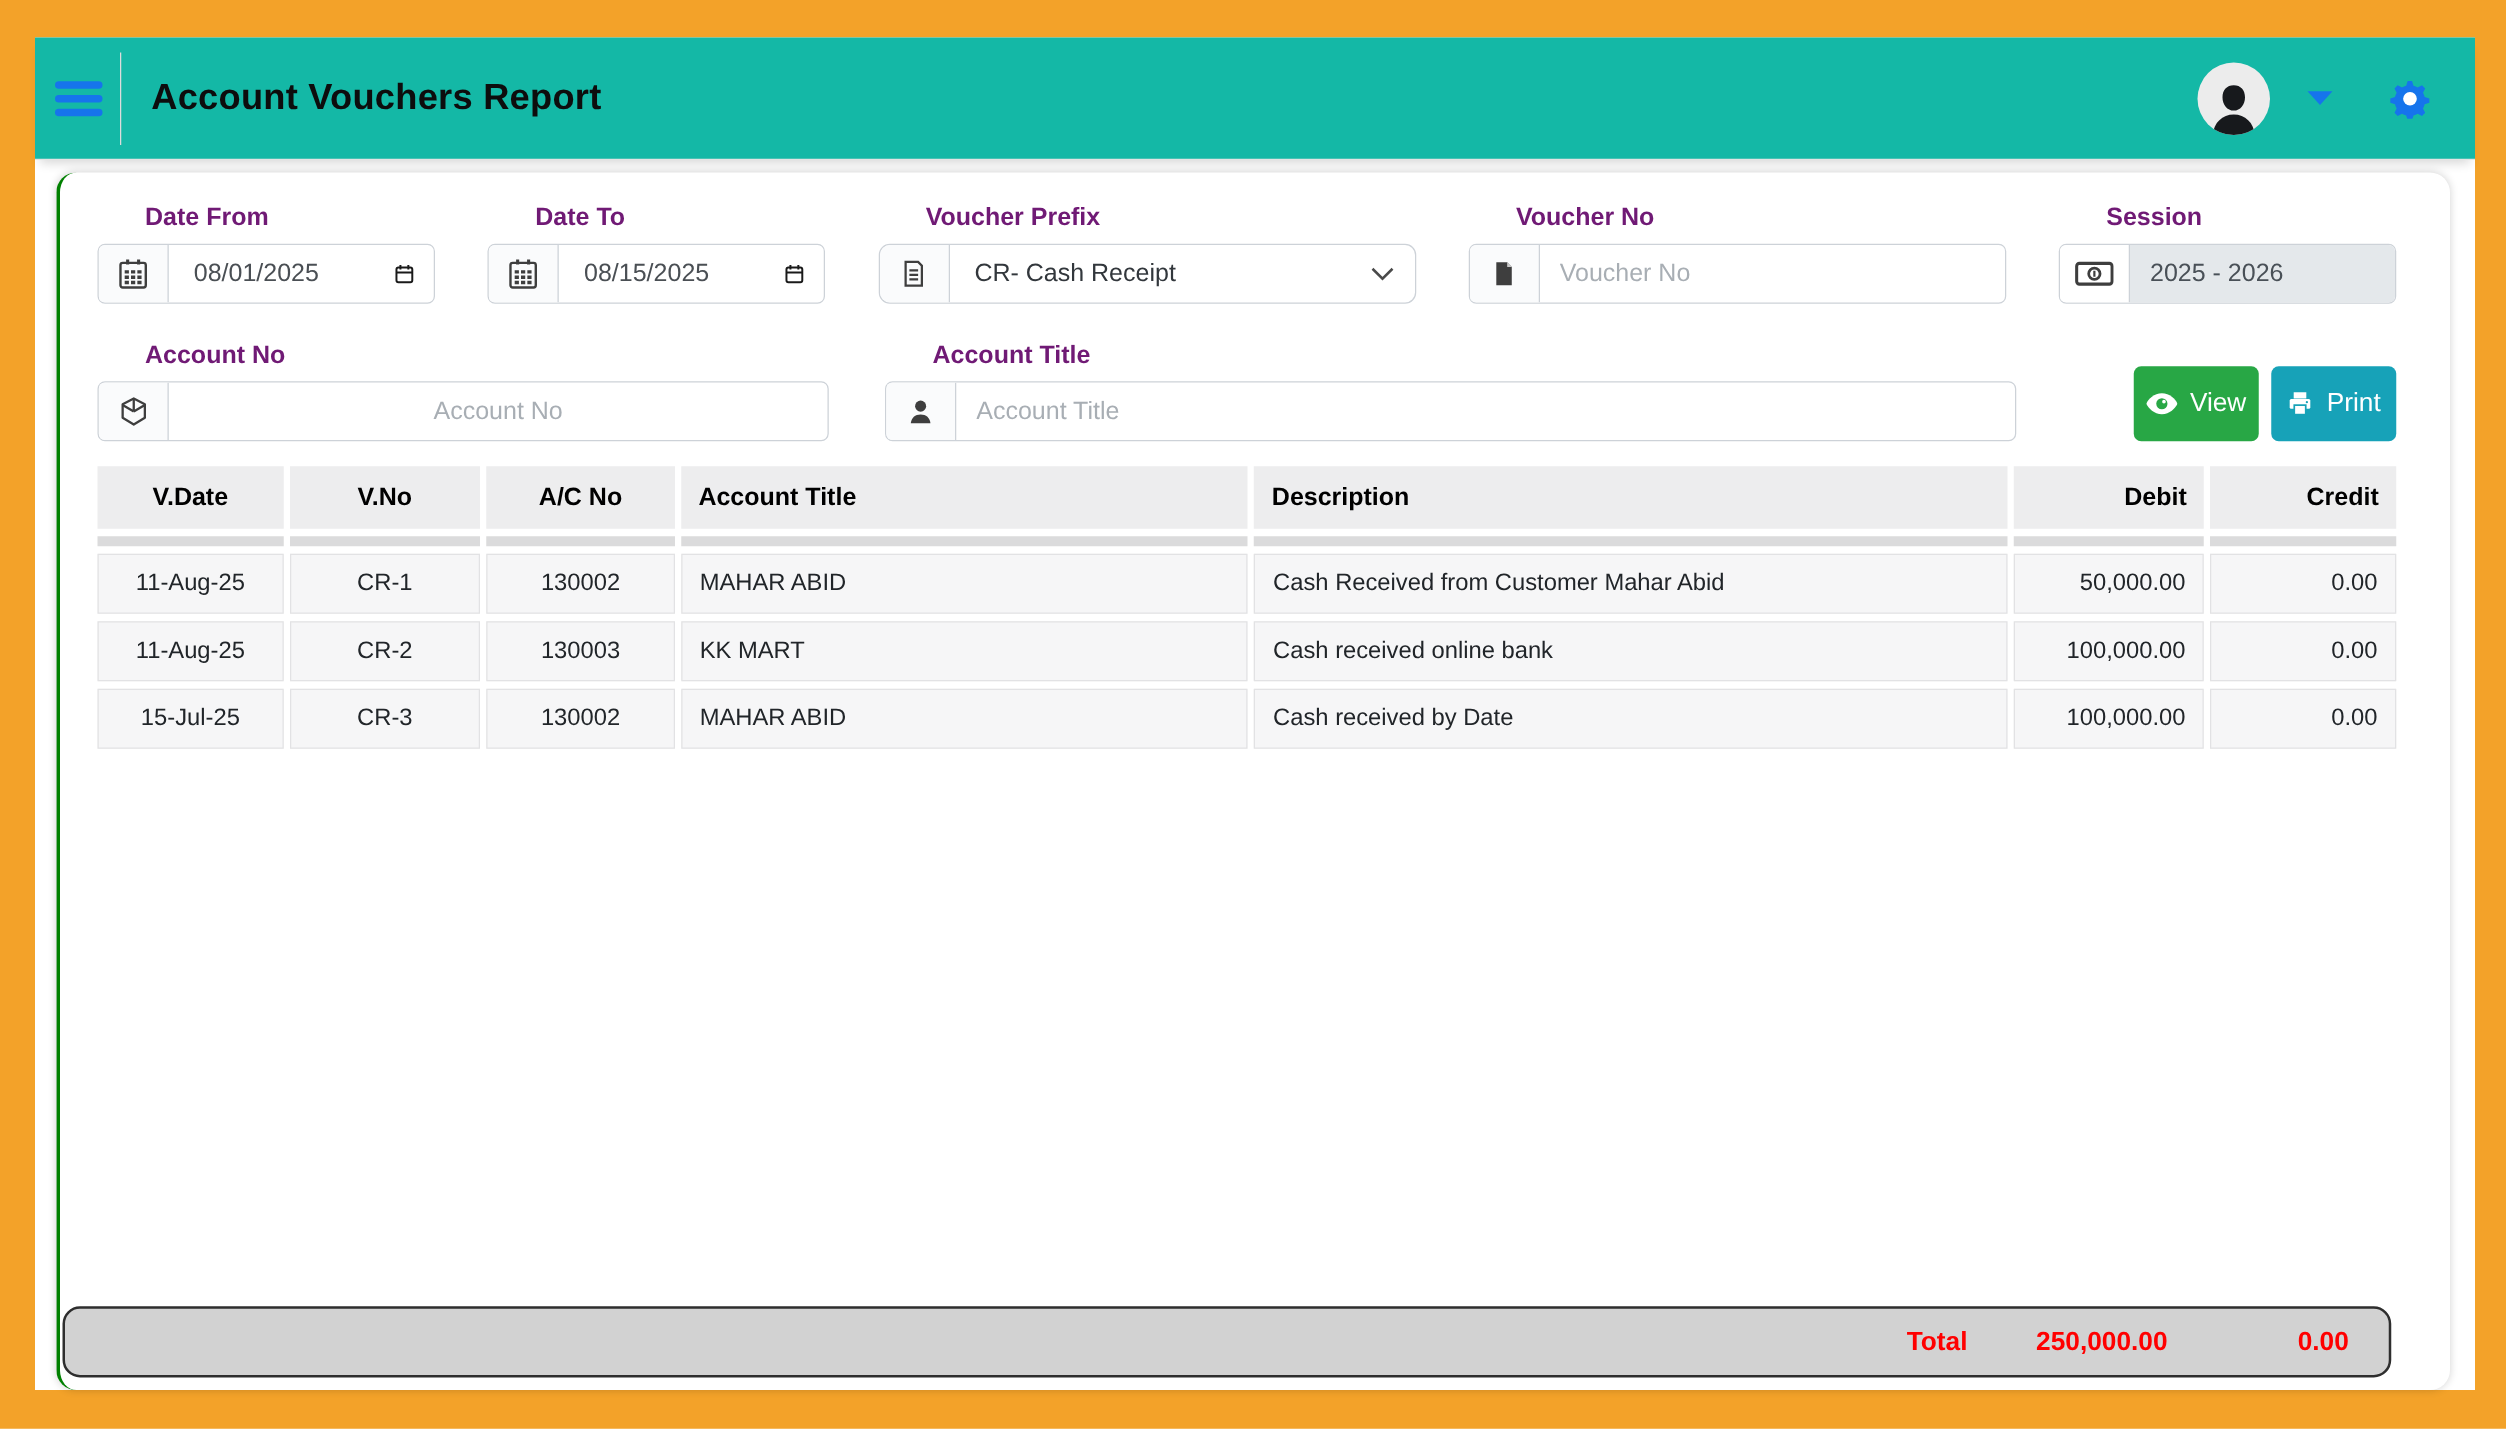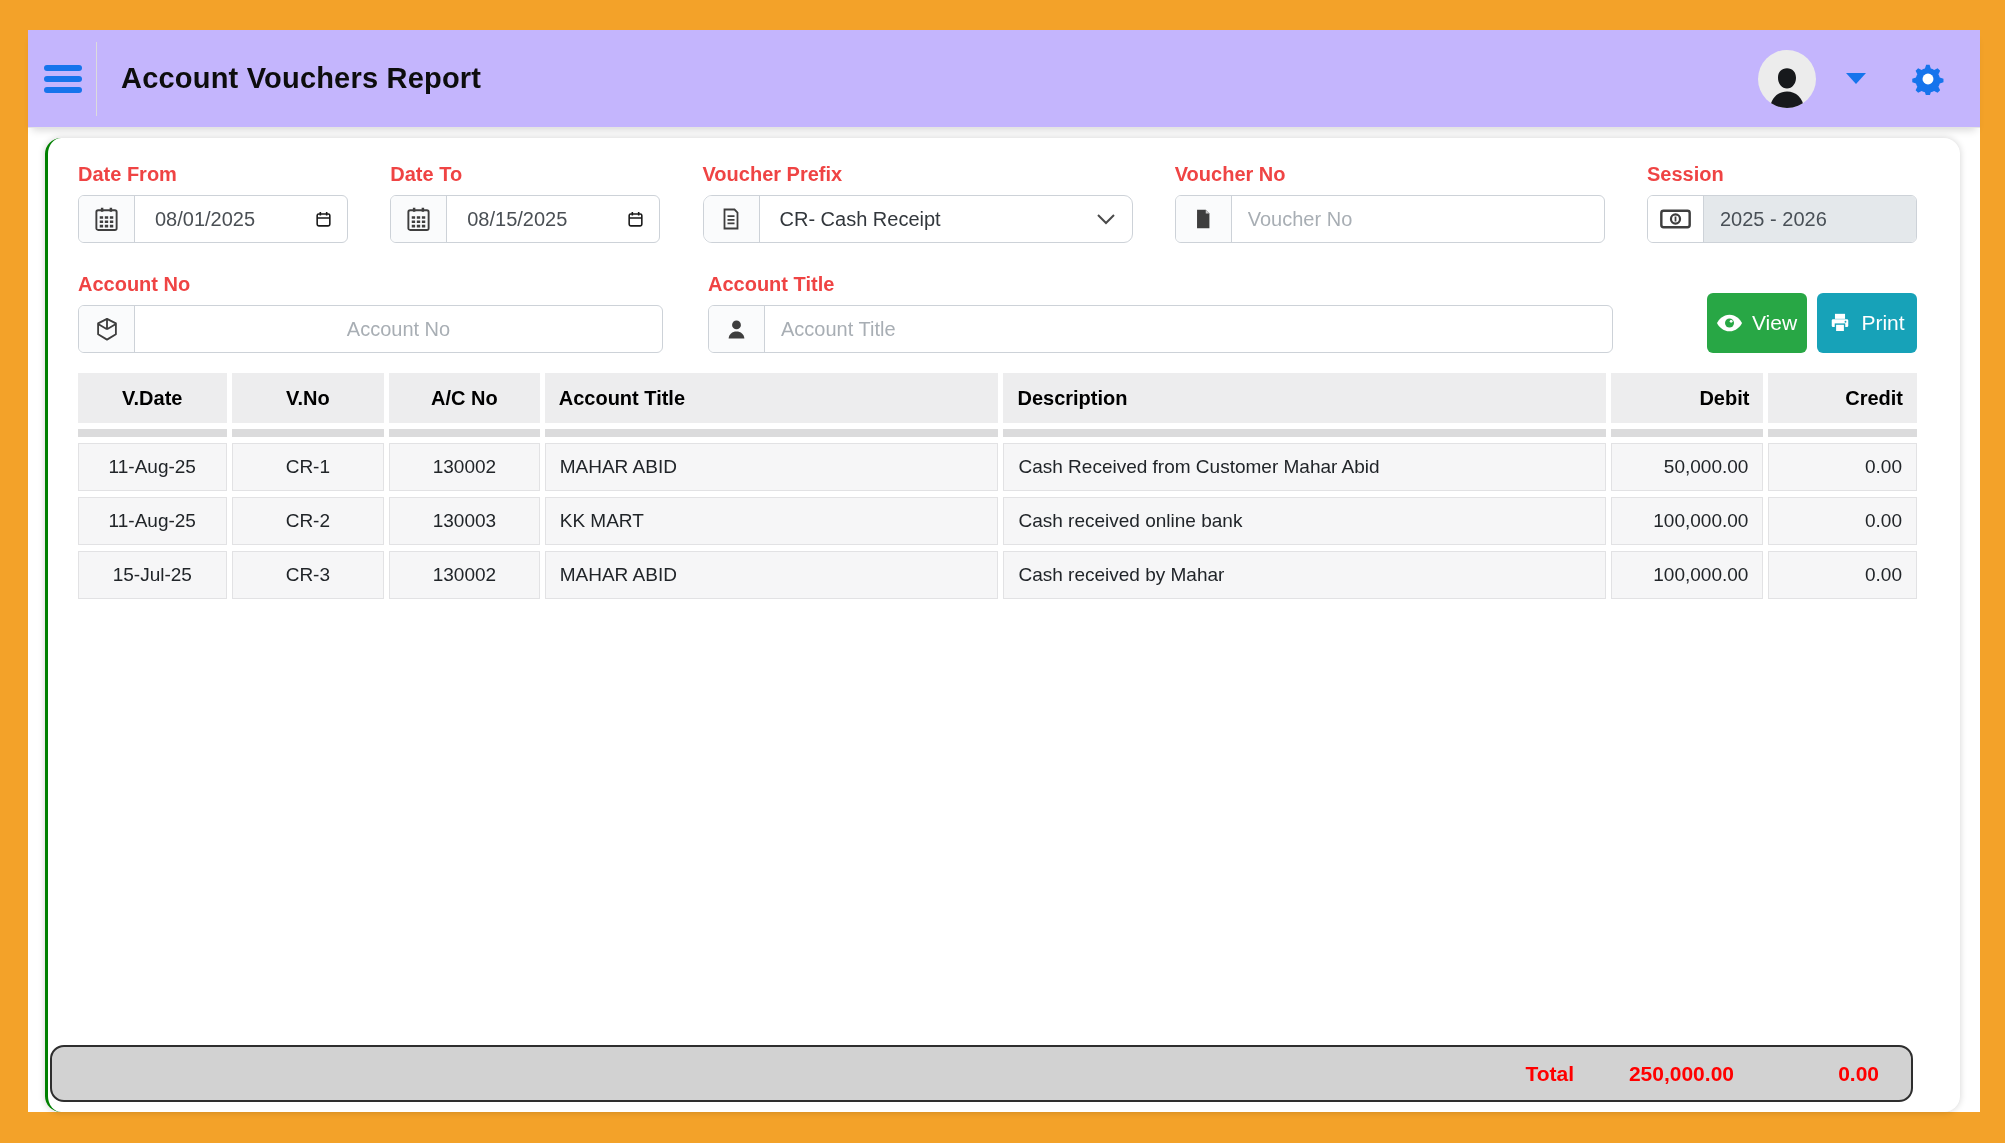--- a/index.html
+++ b/index.html
@@ -7,21 +7,21 @@
   body {
     width:2005px; height:1143px; overflow:hidden;
     background:#F3A229;
     font-family:"Liberation Sans","DejaVu Sans",sans-serif;
   }
   .frame { position:absolute; inset:0; padding:30px 25px 31px 28px; }
   .page { position:relative; width:100%; height:100%; background:#ffffff; }
 
   
   .topbar {
-    height:98px; background:#c4b5fd; display:flex; align-items:center;
+    height:98px; background:#14b8a6; display:flex; align-items:center;
     border-bottom:1px solid #e4e4e4; box-shadow:0 6px 8px -4px rgba(0,0,0,.16);
     position:relative; z-index:3;
   }
   .hamburger { width:38px; margin-left:16px; cursor:pointer; }
   .hamburger .bar { height:6px; background:#1674EC; border-radius:3px; margin:5px 0; }
   .top-divider { width:1px; height:74px; background:#dcdcdc; margin-left:14px; }
   .page-title { font-size:29px; font-weight:700; color:#0d0d0d; margin-left:24px; letter-spacing:.2px; }
   .top-right { margin-left:auto; display:flex; align-items:center; padding-right:36px; }
   .avatar {
     width:58px; height:58px; border-radius:50%; background:#ECECEC;
@@ -34,21 +34,21 @@
   .gearbtn { margin-left:46px; cursor:pointer; display:flex; }
 
   
   .card {
     position:absolute; top:108px; left:17px; right:20px; bottom:0;
     background:#fff; border-left:3px solid #008000; border-radius:16px;
     box-shadow:0 0 7px rgba(0,0,0,.18);
     padding:25px 43px 0 30px;
   }
 
-  .flabel { color:#ef4444; font-weight:700; font-size:20px; margin-bottom:9px; }
+  .flabel { color:#701a75; font-weight:700; font-size:20px; margin-bottom:9px;margin-left:38px; }
   .filters-row1 { display:flex; justify-content:space-between; }
   .filters-row2 { display:flex; margin-top:30px; align-items:flex-end; }
 
   .igroup {
     display:flex; height:48px; border:1px solid #CDD2D8; border-radius:6px;
     background:#fff; align-items:stretch; overflow:hidden;
   }
   .addon {
     width:56px; flex:none; display:flex; align-items:center; justify-content:center;
     background:#FAFBFC; border-right:1px solid #CDD2D8;
@@ -325,21 +325,21 @@
             <td class="data ta-l">KK MART</td>
             <td class="data ta-l">Cash received online bank</td>
             <td class="data ta-r">100,000.00</td>
             <td class="data ta-r">0.00</td>
           </tr>
           <tr>
             <td class="data ta-c">15-Jul-25</td>
             <td class="data ta-c">CR-3</td>
             <td class="data ta-c">130002</td>
             <td class="data ta-l">MAHAR ABID</td>
-            <td class="data ta-l">Cash received by Mahar</td>
+            <td class="data ta-l">Cash received by Date</td>
             <td class="data ta-r">100,000.00</td>
             <td class="data ta-r">0.00</td>
           </tr>
         </tbody>
       </table>
 
       <div class="totalbar">
         <div class="t-spacer"></div>
         <div class="t-text">Total</div>
         <div class="t-text t-debit">250,000.00</div>

